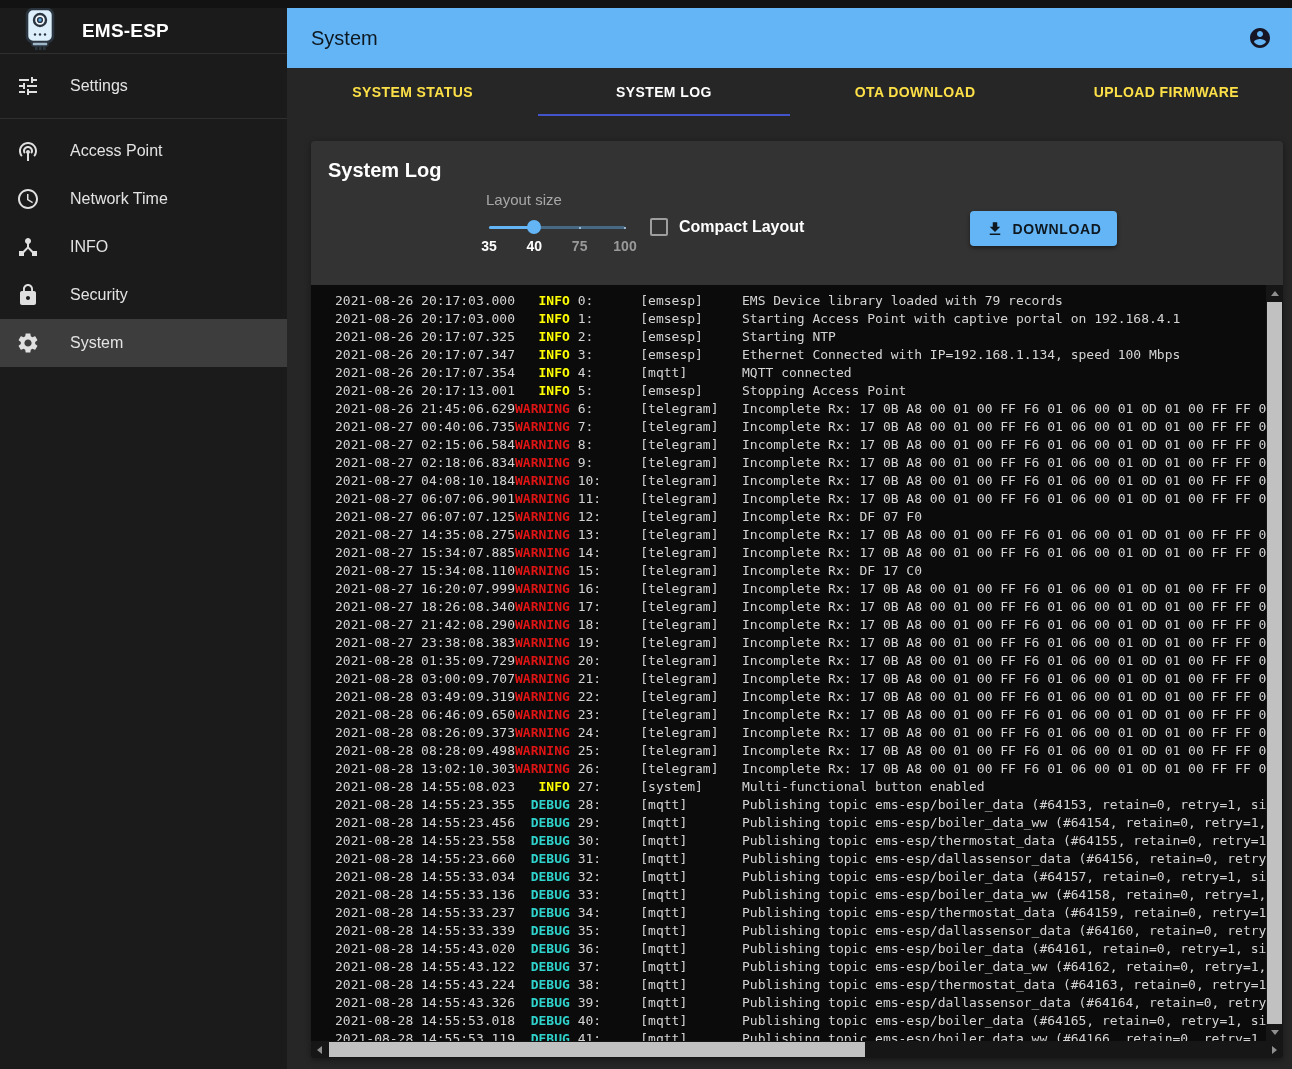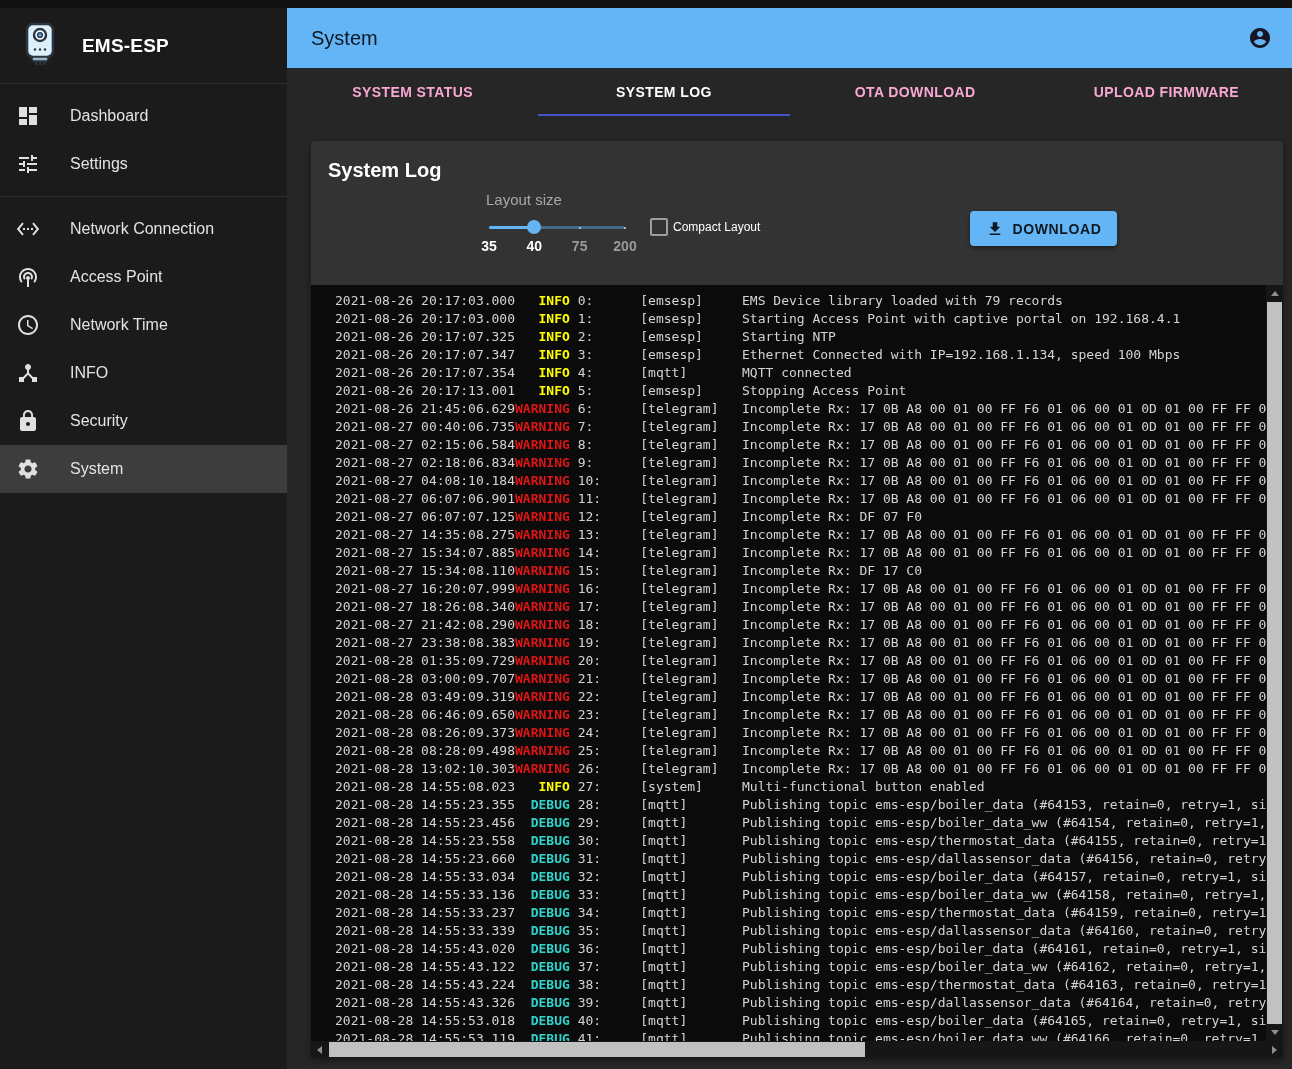--- a/index.html
+++ b/index.html
@@ -6,40 +6,40 @@
   html,body { width:1292px; height:1069px; overflow:hidden; background:#262626;
     font-family:"Liberation Sans", sans-serif; }
   .abs { position:absolute; }
   #stage { position:relative; width:1292px; height:1069px; background:#262626; }
 
   
   #topstrip { left:0; top:0; width:1292px; height:8px; background:#121212; z-index:5; }
 
   
   #sidebar { left:0; top:0; width:287px; height:1069px; background:#1b1b1b; z-index:2; }
-  #sidebar-header { position:relative; height:84px; border-bottom:1px solid #2f2f2f;
+  #sidebar-header { position:relative; height:54px; border-bottom:1px solid #2f2f2f;
      display:flex; align-items:center; padding:8px 0 0 24px; }
   #app-title { color:#fff; font-size:19px; font-weight:700; margin-left:26px; letter-spacing:.2px; }
   .nav-section { padding:8px 0; }
   .nav-divider { height:1px; background:#2f2f2f; }
   .nav-item { height:48px; display:flex; align-items:center; padding-left:16px; cursor:pointer; color:#e3e3e3; }
   .nav-item.active { background:#3d3d3d; }
   .nav-item .nav-icon { width:24px; height:24px; color:#e0e0e0; flex:none; }
   .nav-item .nav-label { margin-left:30px; font-size:16px; }
 
   
   #main-header { left:287px; top:8px; width:1005px; height:60px; background:#64b5f6;
      display:flex; align-items:center; z-index:3; }
   #page-title { margin-left:24px; font-size:20px; font-weight:500; color:rgba(0,0,0,.87); }
   #account-btn { position:absolute; right:20px; top:18px; width:24px; height:24px; color:#161625; cursor:pointer; }
 
   
   #tabbar { left:287px; top:68px; width:1005px; height:48px; display:flex; }
   .tab { flex:1; display:flex; align-items:center; justify-content:center; position:relative;
-     font-size:14px; font-weight:700; letter-spacing:.4px; color:#f9a8d4; cursor:pointer; }
+     font-size:14px; font-weight:700; letter-spacing:.4px; color:#fde047; cursor:pointer; }
   .tab.active { color:#ffffff; }
   .tab .indicator { position:absolute; left:0; right:0; bottom:0; height:2px; background:#4353c9; }
 
   
   #panel { left:311px; top:141px; width:972px; height:917px; background:#333333; border-radius:4px;
      box-shadow:0 2px 6px rgba(0,0,0,.4); }
   #panel-title { position:absolute; left:17px; top:18px; font-size:20px; font-weight:700; color:#fff; }
 
   
   #loglevel { position:absolute; left:17px; top:61px; width:136px; height:58px;
@@ -57,21 +57,21 @@
   #slider .fill { position:absolute; left:0; top:7px; height:3px; background:#64b5f6; border-radius:2px; }
   #slider .thumb { position:absolute; top:1px; width:14px; height:14px; border-radius:50%; background:#64b5f6; }
   #slider .dot { position:absolute; top:7.5px; width:2px; height:2px; border-radius:50%; background:#bcd9f2; }
   #slider-marks { position:absolute; left:178px; top:97px; width:136px; height:16px; }
   .mark-label { position:absolute; transform:translateX(-50%); font-size:14px; font-weight:700; }
   .mark-label.on { color:#ffffff; } .mark-label.off { color:#9a9a9a; }
 
   
   #compact { position:absolute; left:339px; top:68px; height:36px; display:flex; align-items:center; cursor:pointer; }
   #compact .box { width:18px; height:18px; border:2px solid #9e9e9e; border-radius:2px; }
-  #compact .cb-label { margin-left:5px; font-size:12px; color:#fff; }
+  #compact .cb-label { margin-left:11px; font-size:16px; color:#fff;font-weight:bold; }
 
   
   #download-btn { position:absolute; left:659px; top:70px; width:147px; height:35px; background:#64b5f6;
      border:none; border-radius:4px; box-shadow:0 2px 4px rgba(0,0,0,.45);
      display:flex; align-items:center; justify-content:center; gap:9px; cursor:pointer; }
   #download-btn .dl-icon { width:18px; height:18px; color:rgba(0,0,0,.87); }
   #download-btn .dl-label { font-size:14px; font-weight:700; letter-spacing:.6px; color:rgba(0,0,0,.87); }
 
   
   #log { position:absolute; left:0; top:144px; width:972px; height:773px; background:#0b0b0b;
@@ -113,39 +113,27 @@
           <rect x="15" y="39" width="2.6" height="4" fill="#2b3540"></rect>
           <rect x="19" y="39" width="2.6" height="4" fill="#2b3540"></rect>
         </svg>
       </span>
       <span id="app-title">EMS-ESP</span>
     </div>
     <div id="nav-container">
         <div class="nav-section">
           <div class="nav-item">
             <span class="nav-icon"><svg viewBox="0 0 24 24" width="24" height="24">
-                <path d="M3 13h8V3H3v10zm0 8h8v-6H3v6zm10 0h8V11h-8v10zm0-18v6h8V3h-8z" fill="currentColor"></path>
-              </svg></span>
-            <span class="nav-label">Dashboard</span>
-          </div>
-          <div class="nav-item">
-            <span class="nav-icon"><svg viewBox="0 0 24 24" width="24" height="24">
                 <path d="M3 17v2h6v-2H3zM3 5v2h10V5H3zm10 16v-2h8v-2h-8v-2h-2v6h2zM7 9v2H3v2h4v2h2V9H7zm14 4v-2H11v2h10zm-6-4h2V7h4V5h-4V3h-2v6z" fill="currentColor"></path>
               </svg></span>
             <span class="nav-label">Settings</span>
           </div>
         </div>
         <div class="nav-divider"></div>
         <div class="nav-section">
-          <div class="nav-item">
-            <span class="nav-icon"><svg viewBox="0 0 24 24" width="24" height="24">
-                <path d="M7.77 6.76L6.23 5.48.82 12l5.41 6.52 1.54-1.28L3.42 12l4.35-5.24zM7 13h2v-2H7v2zm10-2h-2v2h2v-2zm-6 2h2v-2h-2v2zm6.77-7.52l-1.54 1.28L20.58 12l-4.35 5.24 1.54 1.28L23.18 12l-5.41-6.52z" fill="currentColor"></path>
-              </svg></span>
-            <span class="nav-label">Network Connection</span>
-          </div>
           <div class="nav-item">
             <span class="nav-icon"><svg viewBox="0 0 24 24" width="24" height="24">
                 <path d="M12 11c-1.1 0-2 .9-2 2 0 .74.4 1.38 1 1.72V22h2v-7.28c.6-.35 1-.98 1-1.72 0-1.1-.9-2-2-2zm0-8C7.03 3 3 7.03 3 12c0 2.21.81 4.24 2.15 5.8l1.42-1.42C5.59 15.19 5 13.66 5 12c0-3.87 3.13-7 7-7s7 3.13 7 7c0 1.66-.59 3.19-1.57 4.38l1.42 1.42C20.19 16.24 21 14.21 21 12c0-4.97-4.03-9-9-9zm0 4c-2.76 0-5 2.24-5 5 0 1.1.45 2.1 1.17 2.83l1.41-1.41C9.22 13.05 9 12.55 9 12c0-1.65 1.35-3 3-3s3 1.35 3 3c0 .55-.22 1.05-.59 1.41l1.41 1.41C16.55 14.1 17 13.1 17 12c0-2.76-2.24-5-5-5z" fill="currentColor"></path>
               </svg></span>
             <span class="nav-label">Access Point</span>
           </div>
           <div class="nav-item">
             <span class="nav-icon"><svg viewBox="0 0 24 24" width="24" height="24">
                 <path d="M11.99 2C6.47 2 2 6.48 2 12s4.47 10 9.99 10C17.52 22 22 17.52 22 12S17.52 2 11.99 2zM12 20c-4.42 0-8-3.58-8-8s3.58-8 8-8 8 3.58 8 8-3.58 8-8 8zm.5-13H11v6l5.25 3.15.75-1.23-4.5-2.67z" fill="currentColor"></path>
               </svg></span>
@@ -207,21 +195,21 @@
       <span class="rail"></span>
       <span class="fill" id="slider-fill" style="width: 33.3333%;"></span>
       <span class="thumb" id="slider-thumb" style="left: calc(33.3333% - 7px);"></span>
     <span class="dot" style="left: calc(66.6667% - 1px);"></span>
         <span class="dot" style="left: calc(100% - 1px);"></span>
       </div>
     <div id="slider-marks">
         <span class="mark-label on" style="left: 0%;">35</span>
         <span class="mark-label on" style="left: 33.3333%;">40</span>
         <span class="mark-label off" style="left: 66.6667%;">75</span>
-        <span class="mark-label off" style="left: 100%;">200</span>
+        <span class="mark-label off" style="left: 100%;">100</span>
       </div>
 
     <div id="compact">
       <span class="box"></span>
       <span class="cb-label">Compact Layout</span>
     </div>
 
     <button id="download-btn">
       <span class="dl-icon">
         <svg viewBox="0 0 24 24" width="18" height="18" fill="currentColor">

